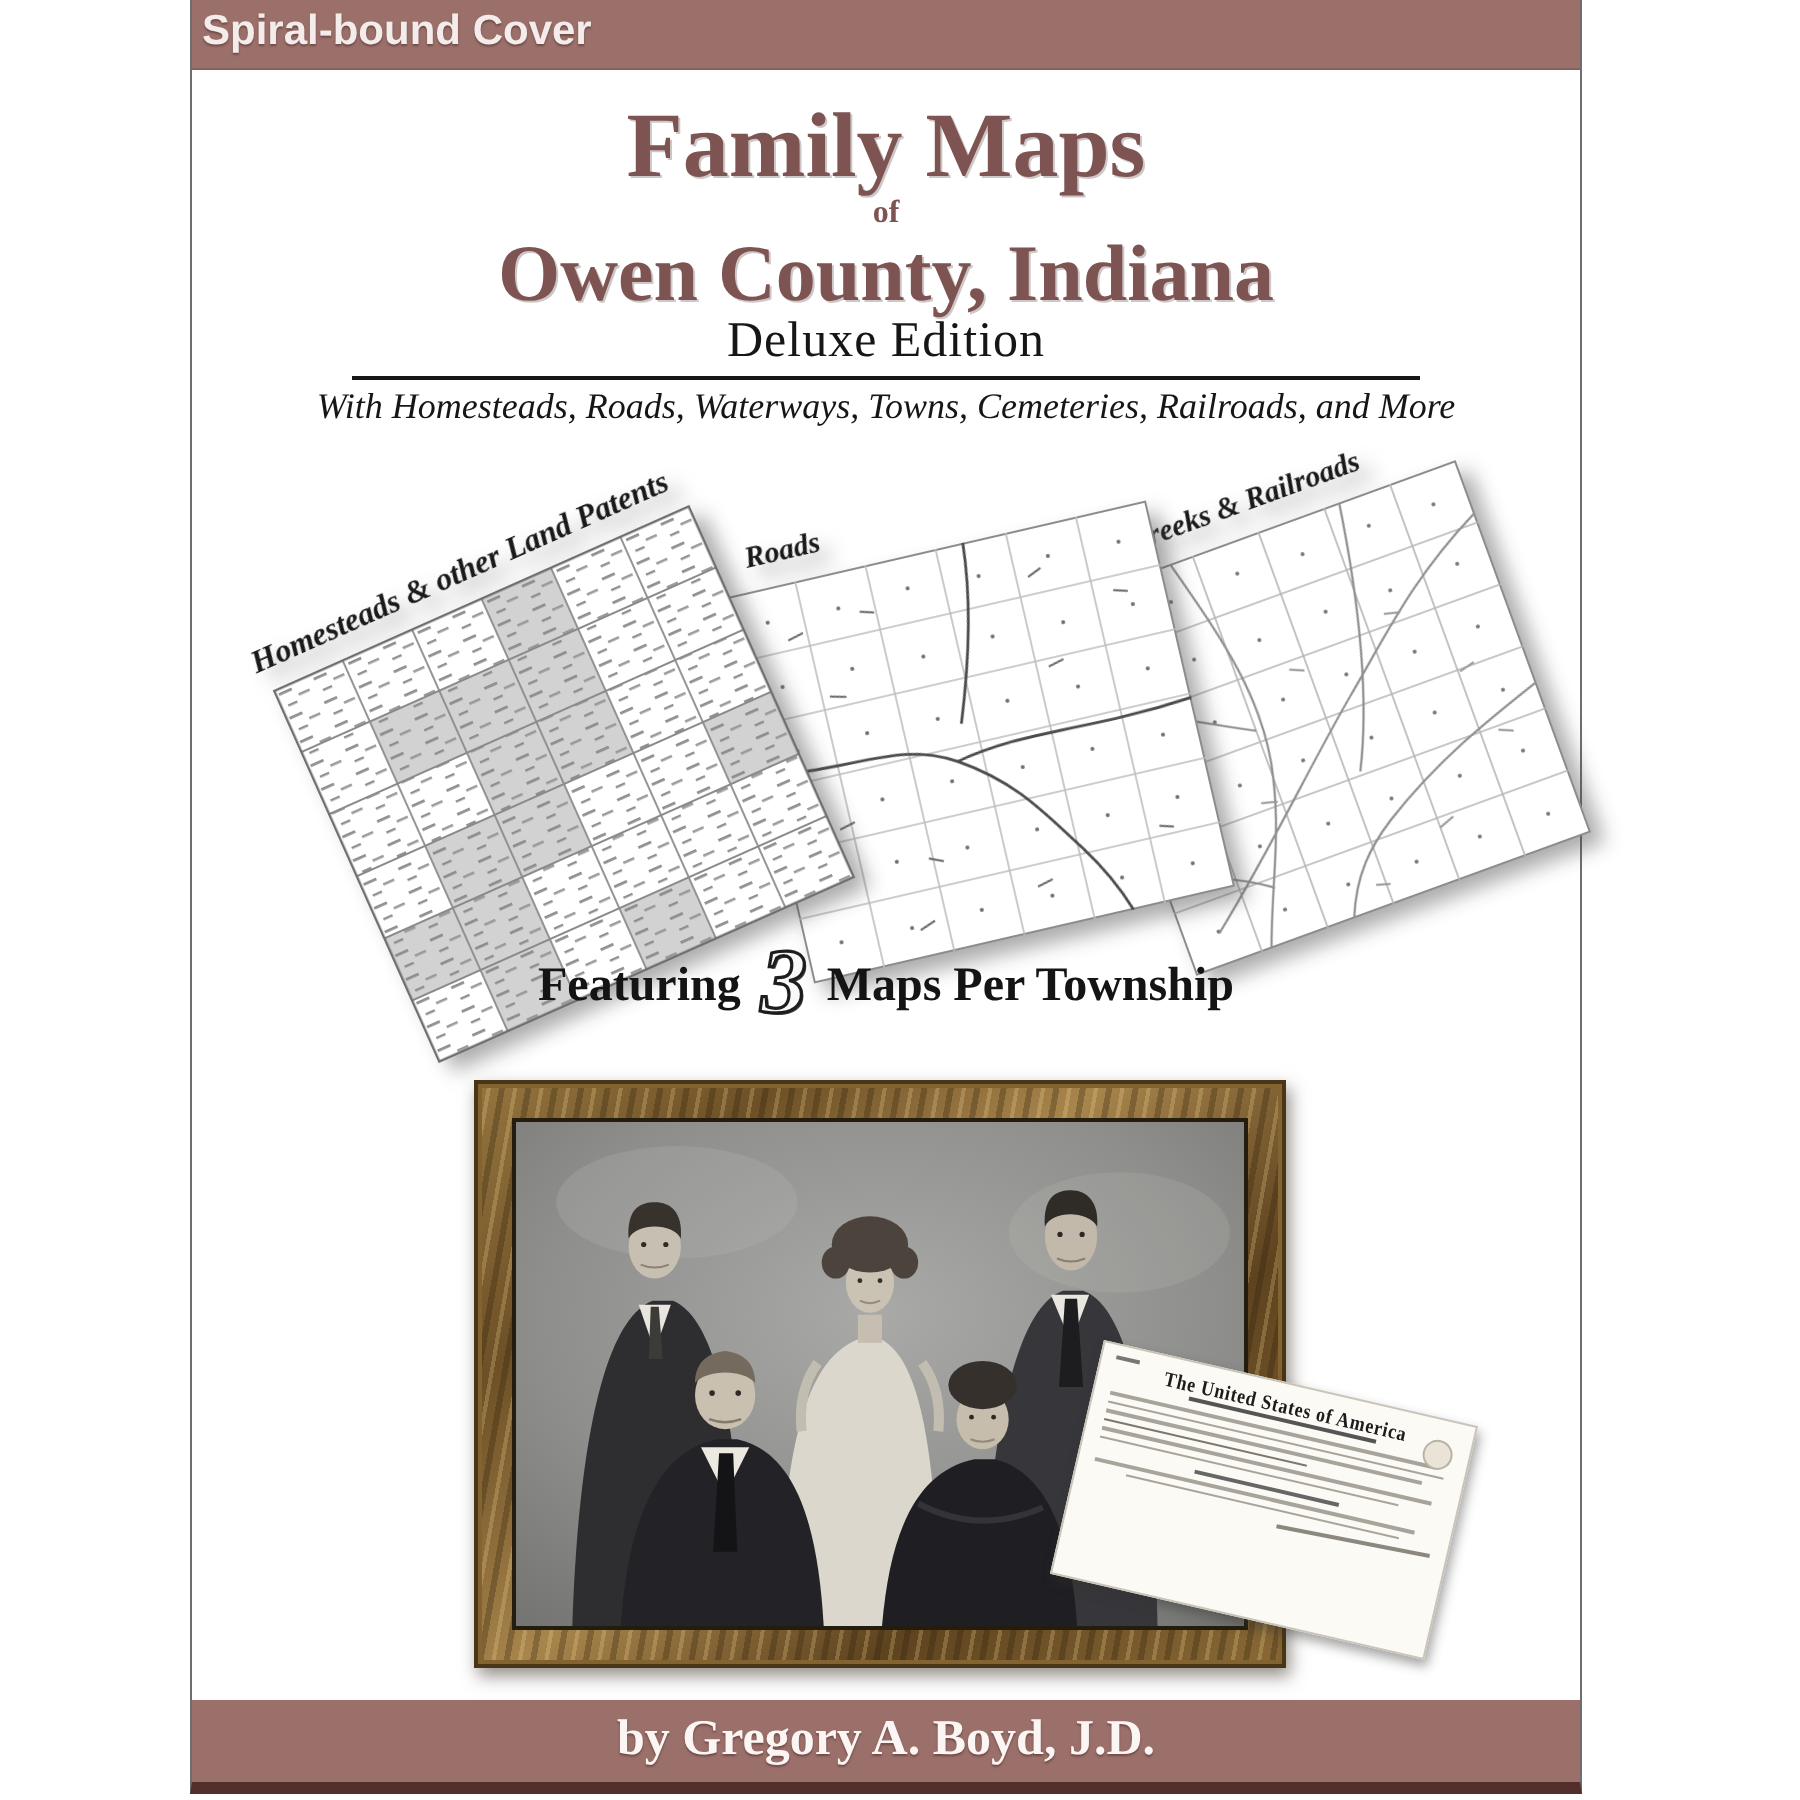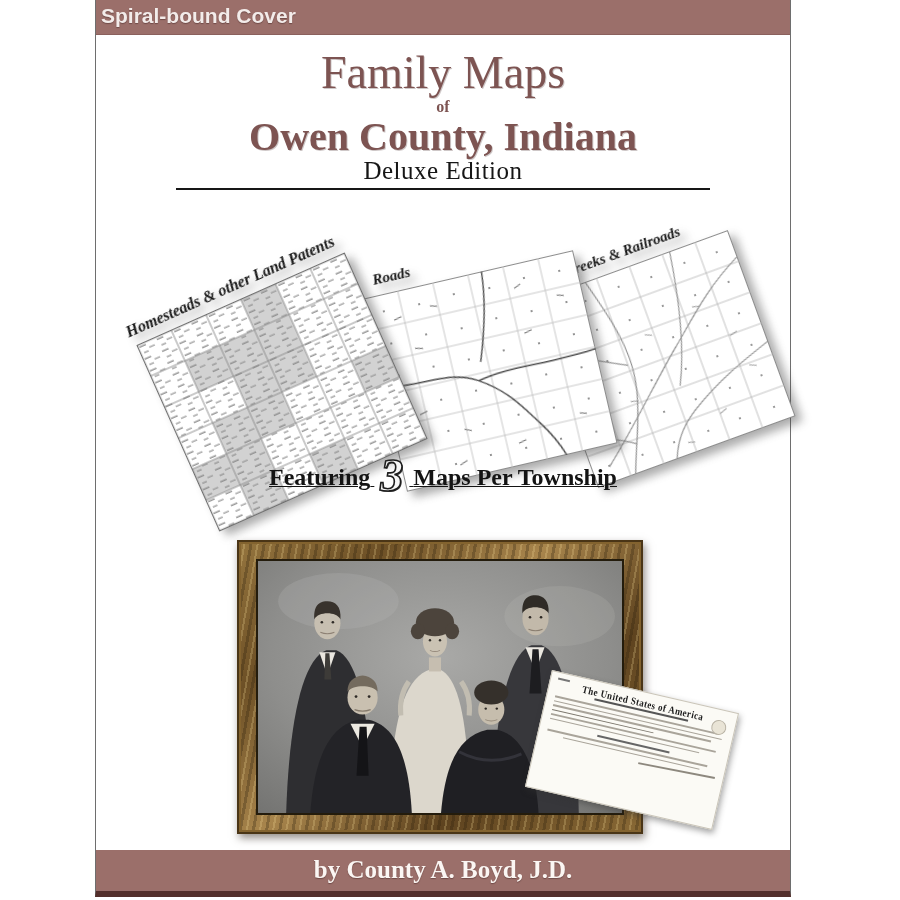--- a/index.html
+++ b/index.html
@@ -9,38 +9,38 @@
          border-left:1px solid #6e6e6e;border-right:1px solid #6e6e6e;
          border-bottom:6px solid #532f2b;box-sizing:border-box;}
   
   .top-bar{position:absolute;left:0;top:0;width:100%;height:34px;background:#9b6f6a;
            border-bottom:1px solid #8a605c;}
   .top-bar span{display:inline-block;padding:4px 0 0 5px;
            font-family:"Liberation Sans",sans-serif;font-size:21px;font-weight:600;
            color:#f3ecea;text-shadow:0 1px 1px rgba(70,40,38,.5);}
   
   .title-block{position:absolute;top:50px;left:0;width:100%;text-align:center;color:#7d5452;}
-  .t1{font-size:46px;font-weight:400;line-height:1;margin:0;text-shadow:1px 1px 0 rgba(60,30,30,.25);}
+  .t1{font-size:46px;font-weight:700;line-height:1;margin:0;text-shadow:1px 1px 0 rgba(60,30,30,.25);}
   .t2{font-size:16px;font-weight:700;line-height:1;margin:3px 0 2px 0;}
   .t3{font-size:40px;font-weight:700;line-height:1;margin:0;text-shadow:1px 1px 0 rgba(60,30,30,.25);}
   .edition{font-size:25px;font-weight:400;color:#161616;margin-top:0;letter-spacing:.5px;}
   .rule{width:534px;height:0;border-top:2px solid #161616;margin:3px auto 3px auto;}
   .tagline{font-size:18px;font-style:italic;color:#161616;}
   
   .map{position:absolute;filter:drop-shadow(5px 7px 5px rgba(70,70,70,.45));}
   .map .mlabel{position:absolute;top:-24px;left:-4px;white-space:nowrap;
                font-weight:700;font-style:italic;font-size:16px;color:#1a1a1a;}
   .map svg{display:block;background:transparent;}
   #map3{left:462px;top:260px;transform:rotate(-20deg);z-index:1;}
   #map2{left:286px;top:272px;transform:rotate(-13deg);z-index:2;}
   #map1{left:72px;top:290px;transform:rotate(-24deg);z-index:3;}
   #map2 .mlabel{left:14px;font-size:15px;}
   #map3 .mlabel{font-size:15px;}
   
-  .featuring{position:absolute;top:464px;left:0;width:100%;text-align:center;color:#141414;z-index:4;text-decoration:underline;}
+  .featuring{position:absolute;top:480px;left:0;width:100%;text-align:center;color:#141414;z-index:4;}
   .featuring .f-txt{font-size:24px;font-weight:700;}
   .featuring .f-num{display:inline-block;font-size:46px;font-weight:700;font-style:italic;
         line-height:0;vertical-align:-6px;color:#f8f8f8;margin:0 6px;
         -webkit-text-stroke:1.6px #1d1d1d;text-shadow:0 0 1px #1d1d1d,1px 1px 0 #444;}
   
   .photo-frame{position:absolute;left:141px;top:540px;width:406px;height:294px;box-sizing:border-box;
      padding:19px;z-index:5;
      background:
        repeating-linear-gradient(100deg, rgba(40,28,10,.28) 0 3px, rgba(0,0,0,0) 3px 7px, rgba(255,230,160,.22) 7px 9px, rgba(0,0,0,0) 9px 13px),
        linear-gradient(135deg,#96763f 0%,#6d5026 22%,#a8854c 45%,#5e431f 70%,#8a6a36 100%);
@@ -76,20 +76,21 @@
     <div class="top-bar">
       <span>Spiral-bound Cover</span>
     </div>
 
     <div class="title-block">
       <div class="t1">Family Maps</div>
       <div class="t2">of</div>
       <div class="t3">Owen County, Indiana</div>
       <div class="edition">Deluxe Edition</div>
       <div class="rule"></div>
+      <div class="tagline">With Homesteads, Roads, Waterways, Towns, Cemeteries, Railroads, and More</div>
     </div>
 
     <div class="map" id="map3">
       <span class="mlabel">Rivers, Creeks &amp; Railroads</span>
       <svg width="210" height="198" viewBox="0 0 210 198">
         <rect x="0" y="0" width="210" height="198" fill="#ffffff" stroke="#8c8c8c" stroke-width="2"></rect>
         <g stroke="#b5b5b5" stroke-width="0.8">
           <path d="M35,0V198 M70,0V198 M105,0V198 M140,0V198 M175,0V198"></path>
           <path d="M0,33H210 M0,66H210 M0,99H210 M0,132H210 M0,165H210"></path>
         </g>
@@ -318,17 +319,17 @@
       <div class="dl dark" style="width:60%;margin-left:0"></div>
       <div class="dl" style="width:97%"></div>
       <div class="dl" style="width:88%"></div>
       <div class="doc-sec"></div>
       <div class="dl" style="width:94%"></div>
       <div class="dl" style="width:80%;margin-left:10%"></div>
       <div class="doc-sig"></div>
     </div>
 
     <div class="bottom-bar">
-      <span>by County A. Boyd, J.D.</span>
+      <span>by Gregory A. Boyd, J.D.</span>
     </div>
 
   </div>
 </div>
 
 </body></html>

